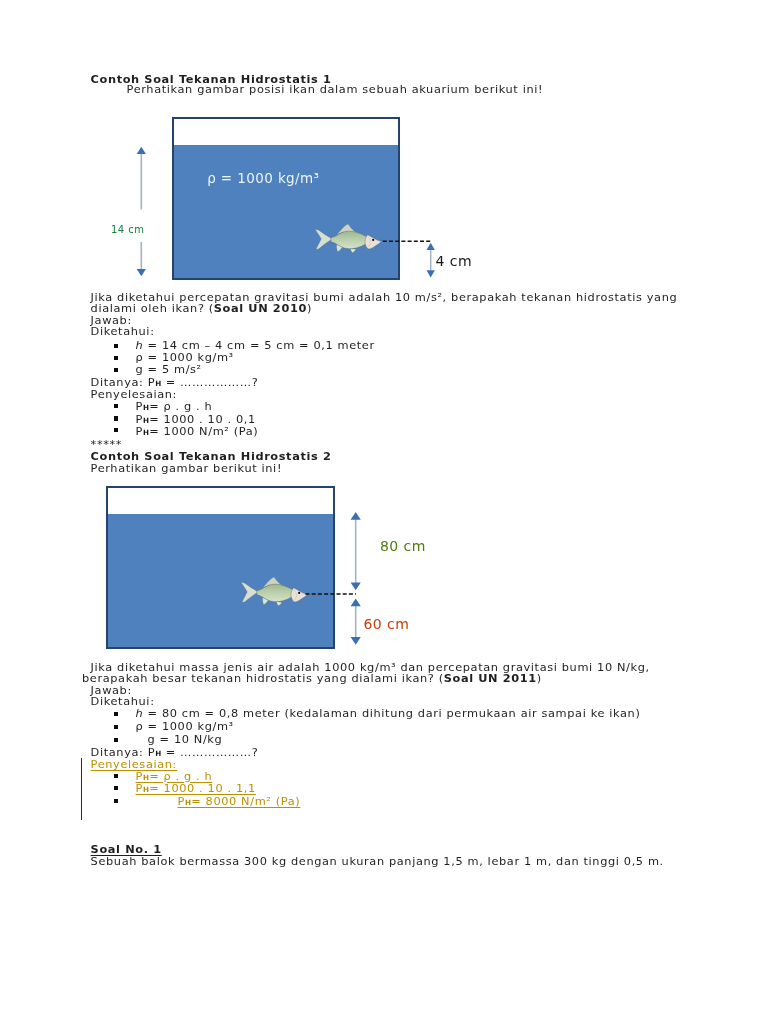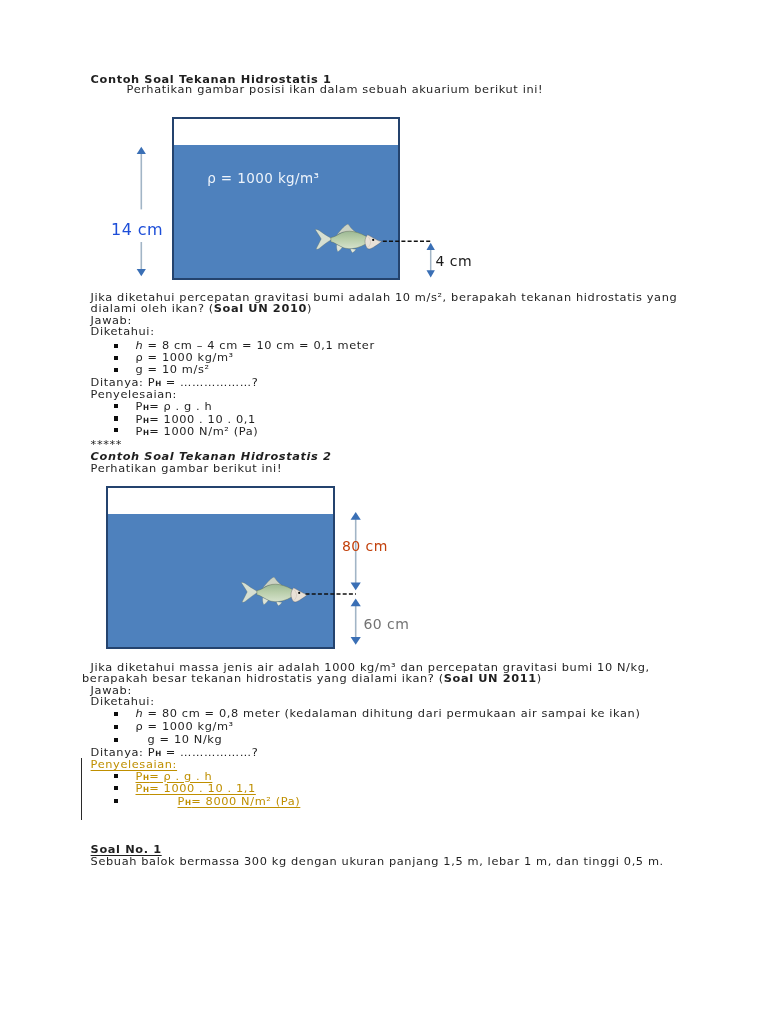--- a/index.html
+++ b/index.html
@@ -61,70 +61,70 @@
       <polygon points="141.3,146.8 136.7,154.1 145.9,154.1" fill="#3A6FB5"></polygon>
       <line x1="141.3" y1="242" x2="141.3" y2="270" stroke="#A2B5C6" stroke-width="1.6"></line>
       <polygon points="141.3,276.2 136.7,268.9 145.9,268.9" fill="#3A6FB5"></polygon>
 
       <line x1="382.8" y1="241.3" x2="430.5" y2="241.3" stroke="#111111" stroke-width="1.5" stroke-dasharray="4 2.2"></line>
 
       <line x1="430.7" y1="248" x2="430.7" y2="271" stroke="#A2B5C6" stroke-width="1.5"></line>
       <polygon points="430.7,242.7 426.5,249.9 434.9,249.9" fill="#3A6FB5"></polygon>
       <polygon points="430.7,277.5 426.5,270.3 434.9,270.3" fill="#3A6FB5"></polygon>
     </svg>
-    <div class="ln" style="left:111px;top:224px;font-size:16px;letter-spacing:0.45px;color:#1d4ed8;">14 cm</div>
+    <div class="ln" style="left:111px;top:224px;font-size:10px;letter-spacing:0.45px;color:#15803d;">14 cm</div>
     <div class="ln" style="left:435.5px;top:256px;font-size:14px;letter-spacing:0.45px;color:#1a1a1a;">4 cm</div>
   </div>
 
   <div class="ln" style="left:90.6px;top:291.5px;">Jika diketahui percepatan gravitasi bumi adalah 10 m/s², berapakah tekanan hidrostatis yang</div>
   <div class="ln" style="left:90.6px;top:303.3px;"><span>dialami oleh ikan? (</span><span class="b">Soal UN 2010</span><span>)</span></div>
   <div class="ln" style="left:90.6px;top:315.2px;">Jawab:</div>
   <div class="ln" style="left:90.6px;top:325.9px;">Diketahui:</div>
 
   <div class="bullet" style="left:113.5px;top:344.0px;"></div>
-  <div class="ln" style="left:135.5px;top:340.2px;"><span class="it">h</span><span> = 8 cm – 4 cm = 10 cm = 0,1 meter</span></div>
+  <div class="ln" style="left:135.5px;top:340.2px;"><span class="it">h</span><span> = 14 cm – 4 cm = 5 cm = 0,1 meter</span></div>
   <div class="bullet" style="left:113.5px;top:356.0px;"></div>
   <div class="ln" style="left:135.5px;top:352.2px;">ρ = 1000 kg/m³</div>
   <div class="bullet" style="left:113.5px;top:368.0px;"></div>
-  <div class="ln" style="left:135.5px;top:364.2px;">g = 10 m/s²</div>
+  <div class="ln" style="left:135.5px;top:364.2px;">g = 5 m/s²</div>
 
   <div class="ln" style="left:90.6px;top:376.9px;"><span>Ditanya: P</span><span class="sub">H</span><span> = ………………?</span></div>
   <div class="ln" style="left:90.6px;top:389.3px;">Penyelesaian:</div>
 
   <div class="bullet" style="left:113.5px;top:404.0px;"></div>
   <div class="ln" style="left:135.5px;top:401.4px;"><span>P</span><span class="sub">H</span><span>= ρ . g . h</span></div>
   <div class="bullet" style="left:113.5px;top:416.4px;"></div>
   <div class="ln" style="left:135.5px;top:413.7px;"><span>P</span><span class="sub">H</span><span>= 1000 . 10 . 0,1</span></div>
   <div class="bullet" style="left:113.5px;top:428.3px;"></div>
   <div class="ln" style="left:135.5px;top:425.9px;"><span>P</span><span class="sub">H</span><span>= 1000 N/m² (Pa)</span></div>
 
   <div class="ln" style="left:90.6px;top:438.5px;">*****</div>
 
-  <div class="ln b" style="left:90.6px;top:450.5px;font-style:italic;">Contoh Soal Tekanan Hidrostatis 2</div>
+  <div class="ln b" style="left:90.6px;top:450.5px;">Contoh Soal Tekanan Hidrostatis 2</div>
   <div class="ln" style="left:90.6px;top:462.6px;">Perhatikan gambar berikut ini!</div>
 
   <div>
     <div class="water" style="left:105.8px;top:513.6px;width:229px;height:135.5px;background:#4E81BD;"></div>
     <div class="tankbox" style="left:105.8px;top:485.6px;width:229px;height:163.5px;border-width:2.2px;"></div>
 
     <svg style="left:237.8px;top:572.5px;width:72px;height:34px;" viewBox="0 0 72 34">
       <use href="#fish-art"></use>
     </svg>
 
     <svg style="left:0;top:0;width:768px;height:1024px;" viewBox="0 0 768 1024">
       <line x1="355.7" y1="518" x2="355.7" y2="584" stroke="#A2B5C6" stroke-width="1.6"></line>
       <polygon points="355.7,512 350.6,519.8 360.8,519.8" fill="#3A6FB5"></polygon>
       <polygon points="355.7,590.2 350.6,582.4 360.8,582.4" fill="#3A6FB5"></polygon>
       <line x1="305.5" y1="593.9" x2="356" y2="593.9" stroke="#111111" stroke-width="1.5" stroke-dasharray="4 2.2"></line>
       <line x1="355.7" y1="603" x2="355.7" y2="639" stroke="#A2B5C6" stroke-width="1.6"></line>
       <polygon points="355.7,598.4 350.6,606.2 360.8,606.2" fill="#3A6FB5"></polygon>
       <polygon points="355.7,644.7 350.6,636.9 360.8,636.9" fill="#3A6FB5"></polygon>
     </svg>
-    <div class="ln" style="left:342px;top:541px;font-size:14px;letter-spacing:0.45px;color:#c2410c;">80 cm</div>
-    <div class="ln" style="left:363.5px;top:619px;font-size:14px;letter-spacing:0.45px;color:#737373;">60 cm</div>
+    <div class="ln" style="left:380px;top:541px;font-size:14px;letter-spacing:0.45px;color:#4d7c0f;">80 cm</div>
+    <div class="ln" style="left:363.5px;top:619px;font-size:14px;letter-spacing:0.45px;color:#c2410c;">60 cm</div>
   </div>
 
   <div class="ln" style="left:90.6px;top:661.5px;">Jika diketahui massa jenis air adalah 1000 kg/m³ dan percepatan gravitasi bumi 10 N/kg,</div>
   <div class="ln" style="left:82px;top:672.6px;"><span>berapakah besar tekanan hidrostatis yang dialami ikan? (</span><span class="b">Soal UN 2011</span><span>)</span></div>
   <div class="ln" style="left:90.6px;top:685.0px;">Jawab:</div>
   <div class="ln" style="left:90.6px;top:696.3px;">Diketahui:</div>
 
   <div class="bullet" style="left:113.5px;top:712.0px;"></div>
   <div class="ln" style="left:135.5px;top:708.2px;"><span class="it">h</span><span> = 80 cm = 0,8 meter (kedalaman dihitung dari permukaan air sampai ke ikan)</span></div>
   <div class="bullet" style="left:113.5px;top:725.0px;"></div>

